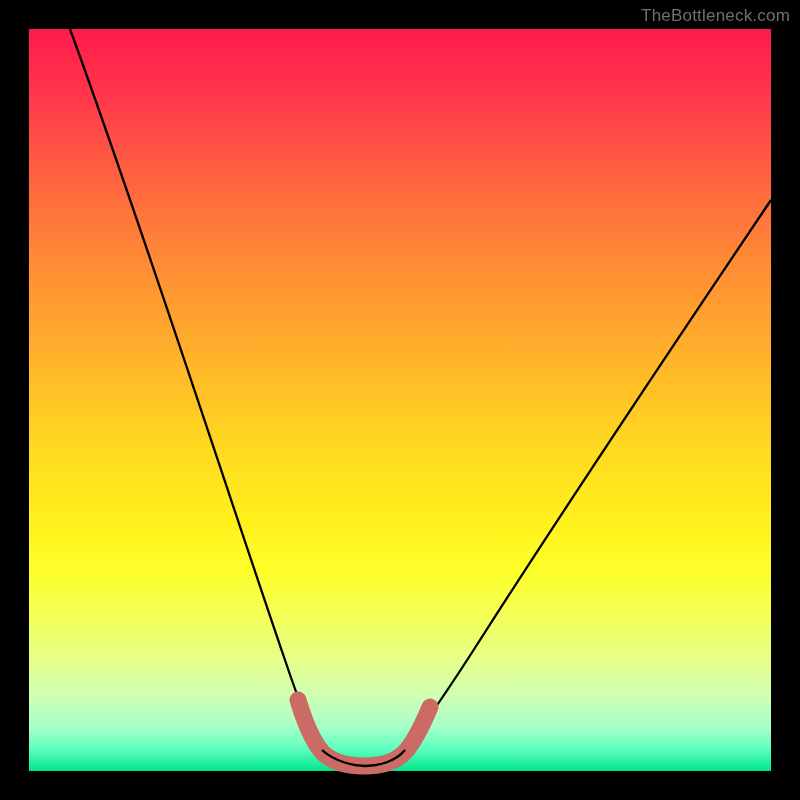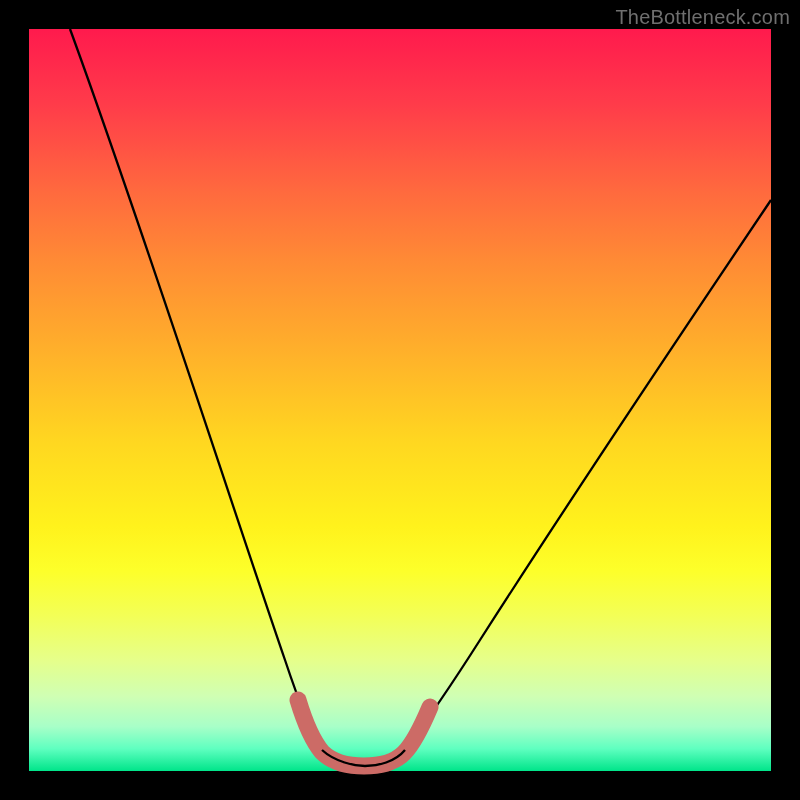--- a/index.html
+++ b/index.html
@@ -40,21 +40,21 @@
       #a8ffc8 94%,
       #5fffc0 97%,
       #00e58a 100%
     );
   }
   .watermark {
     position: absolute;
     top: 6px;
     right: 10px;
     color: #6f6f6f;
-    font-size: 20px;
+    font-size: 17px;
     font-weight: 500;
     letter-spacing: 0.2px;
   }
   svg.curves {
     position: absolute;
     top: 0;
     left: 0;
   }
 </style>
 </head>

